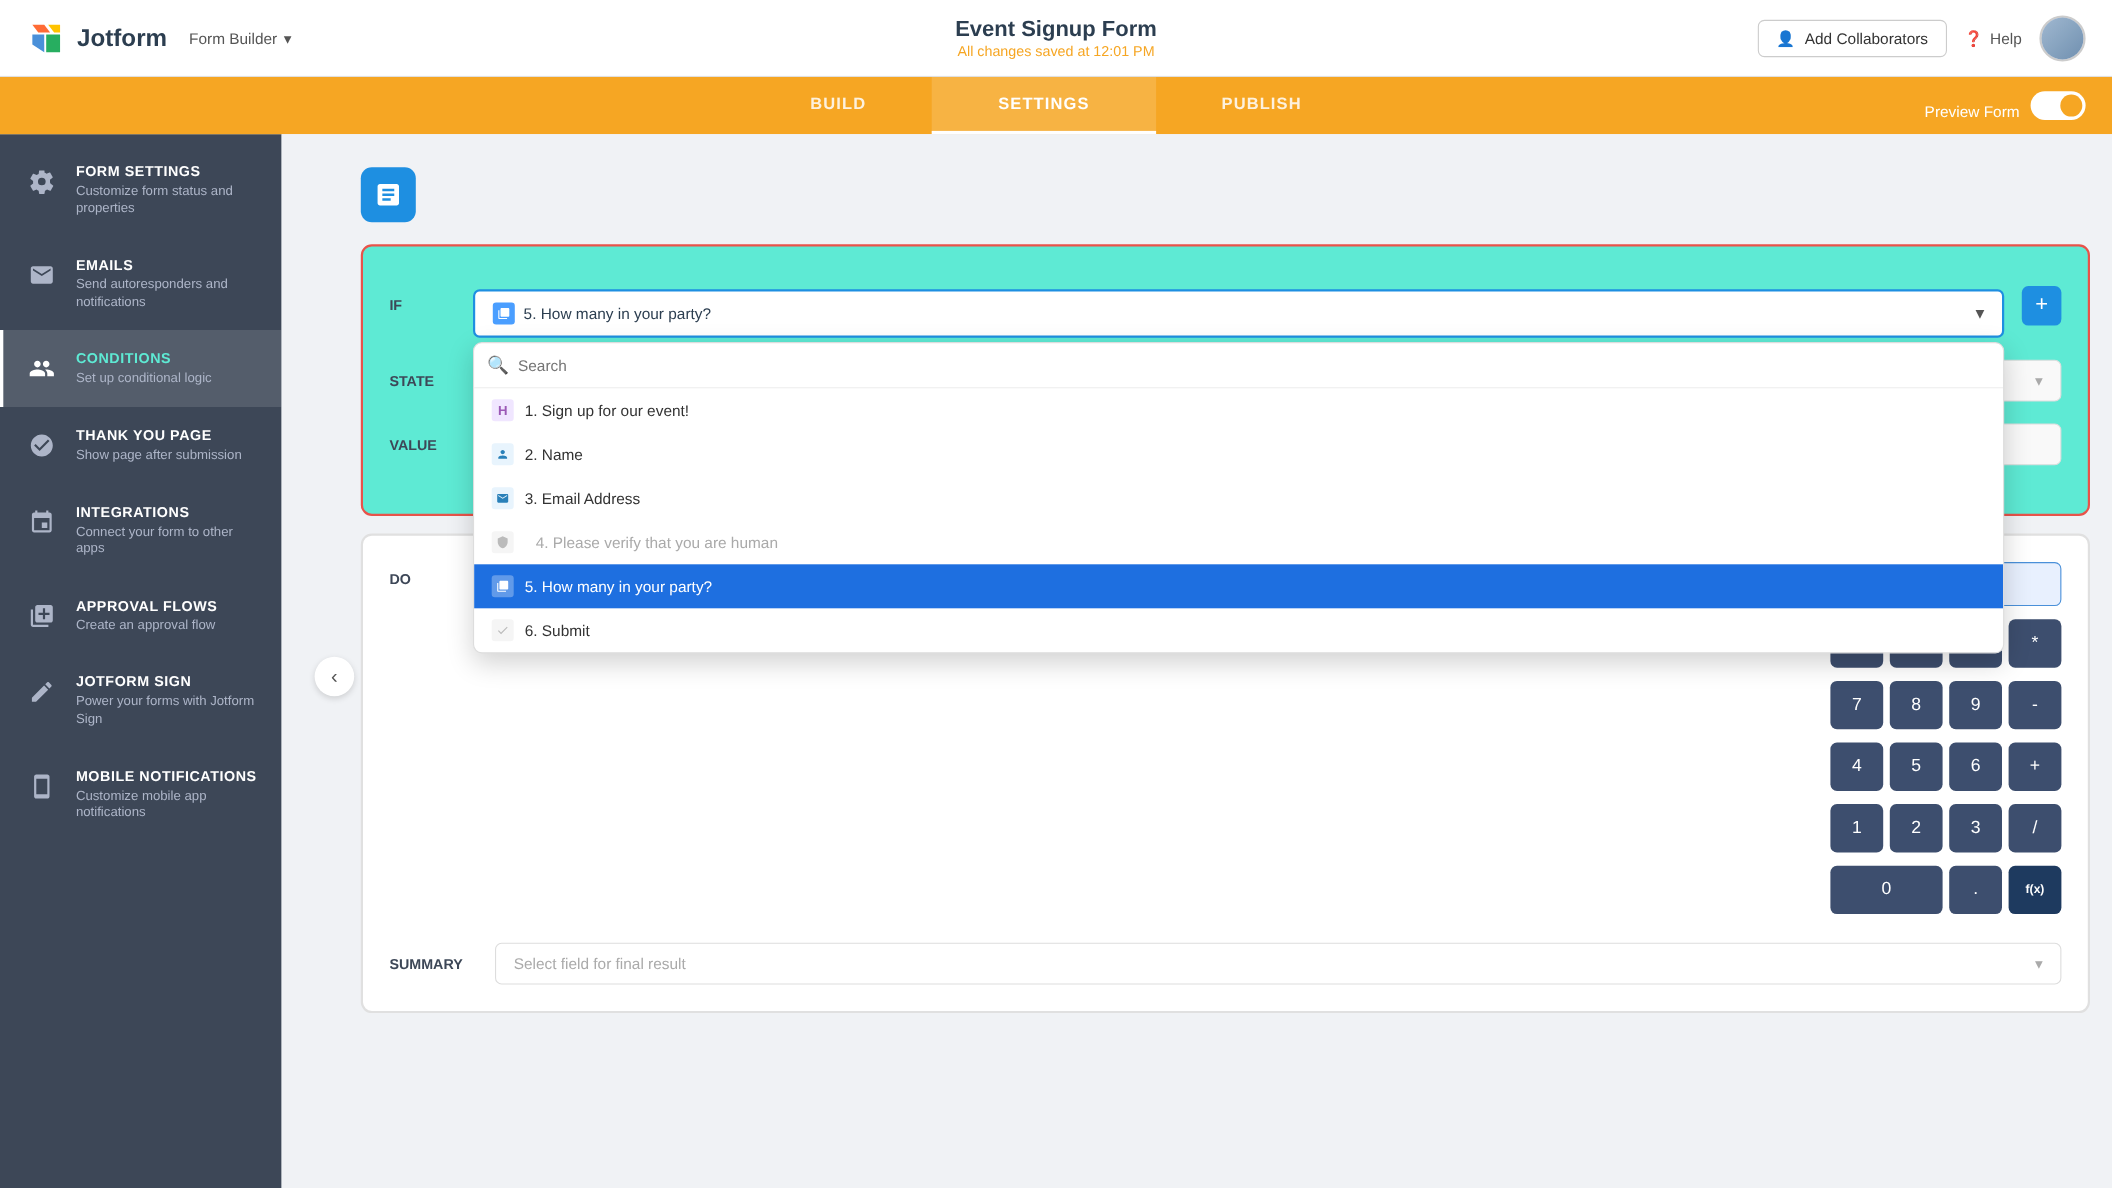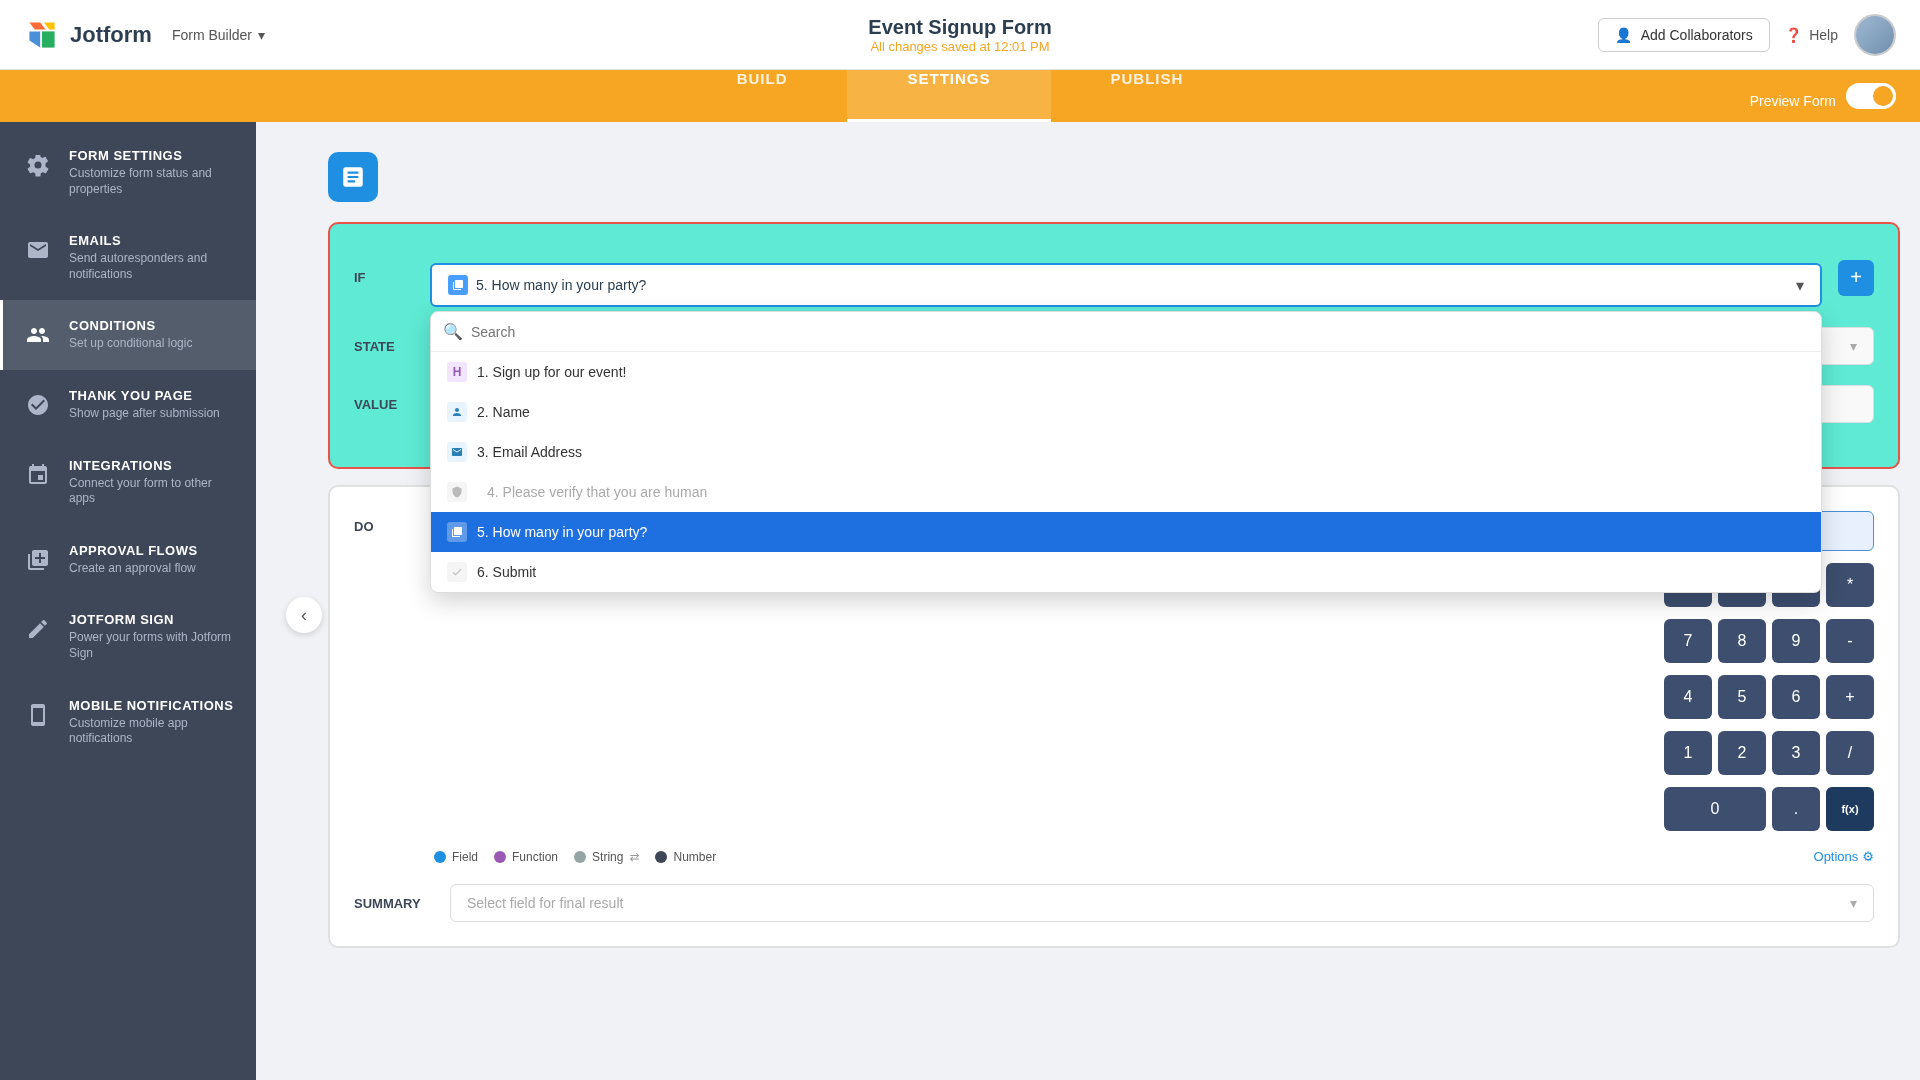--- a/index.html
+++ b/index.html
@@ -45,21 +45,21 @@
       background: #f6a623;
       height: 52px;
       display: flex;
       align-items: center;
       justify-content: center;
       gap: 0;
       position: relative;
     }
     .nav-tab {
       color: #fff; font-size: 15px; font-weight: 600; letter-spacing: 1px;
-      padding: 0 60px; height: 52px; display: flex; 
+      padding: 0 60px; height: 52px; display: flex; align-items: center;
       cursor: pointer; border-bottom: 3px solid transparent; opacity: 0.85;
     }
     .nav-tab.active { border-bottom: 3px solid #fff; opacity: 1; background: rgba(255,255,255,0.15); }
     .preview-area { position: absolute; right: 24px; display: flex; align-items: flex-end; gap: 10px; font-size: 14px; color: #fff; font-weight: 500; }
     .toggle-switch {
       width: 50px; height: 26px; background: #fff; border-radius: 13px; position: relative; cursor: pointer;
     }
     .toggle-knob { position: absolute; right: 3px; top: 3px; width: 20px; height: 20px; background: #f6a623; border-radius: 50%; }
 
     
@@ -74,21 +74,21 @@
       display: flex; align-items: flex-start; gap: 16px;
       padding: 18px 20px; cursor: pointer; color: #fff;
       border-left: 3px solid transparent;
     }
     .sidebar-item.active { background: rgba(255,255,255,0.12); border-left: 3px solid #fff; }
     .sidebar-icon { width: 30px; height: 30px; flex-shrink: 0; display: flex; align-items: center; justify-content: center; margin-top: 2px; }
     .sidebar-icon svg { width: 24px; height: 24px; fill: #adb5c8; }
     .sidebar-item.active .sidebar-icon svg { fill: #fff; }
     .sidebar-text h3 { font-size: 13px; font-weight: 700; letter-spacing: 0.5px; color: #fff; margin-bottom: 3px; }
     .sidebar-text p { font-size: 12px; color: #adb5c8; line-height: 1.3; }
-    .sidebar-item.active .sidebar-text h3 { color: #ffffff; }
+    .sidebar-item.active .sidebar-text h3 { color: #5eead4; }
 
     
     .back-btn {
       position: absolute; left: 10px; top: 50%; transform: translateY(-50%);
       width: 36px; height: 36px; background: #fff; border-radius: 50%;
       display: flex; align-items: center; justify-content: center; cursor: pointer;
       box-shadow: 0 2px 6px rgba(0,0,0,0.15); z-index: 10;
     }
 
     
@@ -502,43 +502,20 @@
                 <button class="calc-btn">/</button>
               </div>
 
               <div class="calc-row">
                 <button class="calc-btn wide">0</button>
                 <button class="calc-btn">.</button>
                 <button class="calc-btn special">f(x)</button>
               </div>
             </div>
 
-            <div class="legend-row">
-              <div class="legend-item">
-                <div class="legend-dot blue"></div>
-                <span>Field</span>
-              </div>
-              <div class="legend-item">
-                <div class="legend-dot purple"></div>
-                <span>Function</span>
-              </div>
-              <div class="legend-item">
-                <div class="legend-dot gray"></div>
-                <span>String</span>
-                <span style="color:#999; font-size:12px;">⇄</span>
-              </div>
-              <div class="legend-item">
-                <div class="legend-dot dark"></div>
-                <span>Number</span>
-              </div>
-              <div class="options-link">
-                <span>Options</span>
-                <span>⚙</span>
-              </div>
-            </div>
 
           </div>
         </div>
 
         <div class="summary-row">
           <span class="summary-label">SUMMARY</span>
           <div class="summary-select">
             <span style="color:#aaa;">Select field for final result</span>
             <span>▾</span>
           </div>

